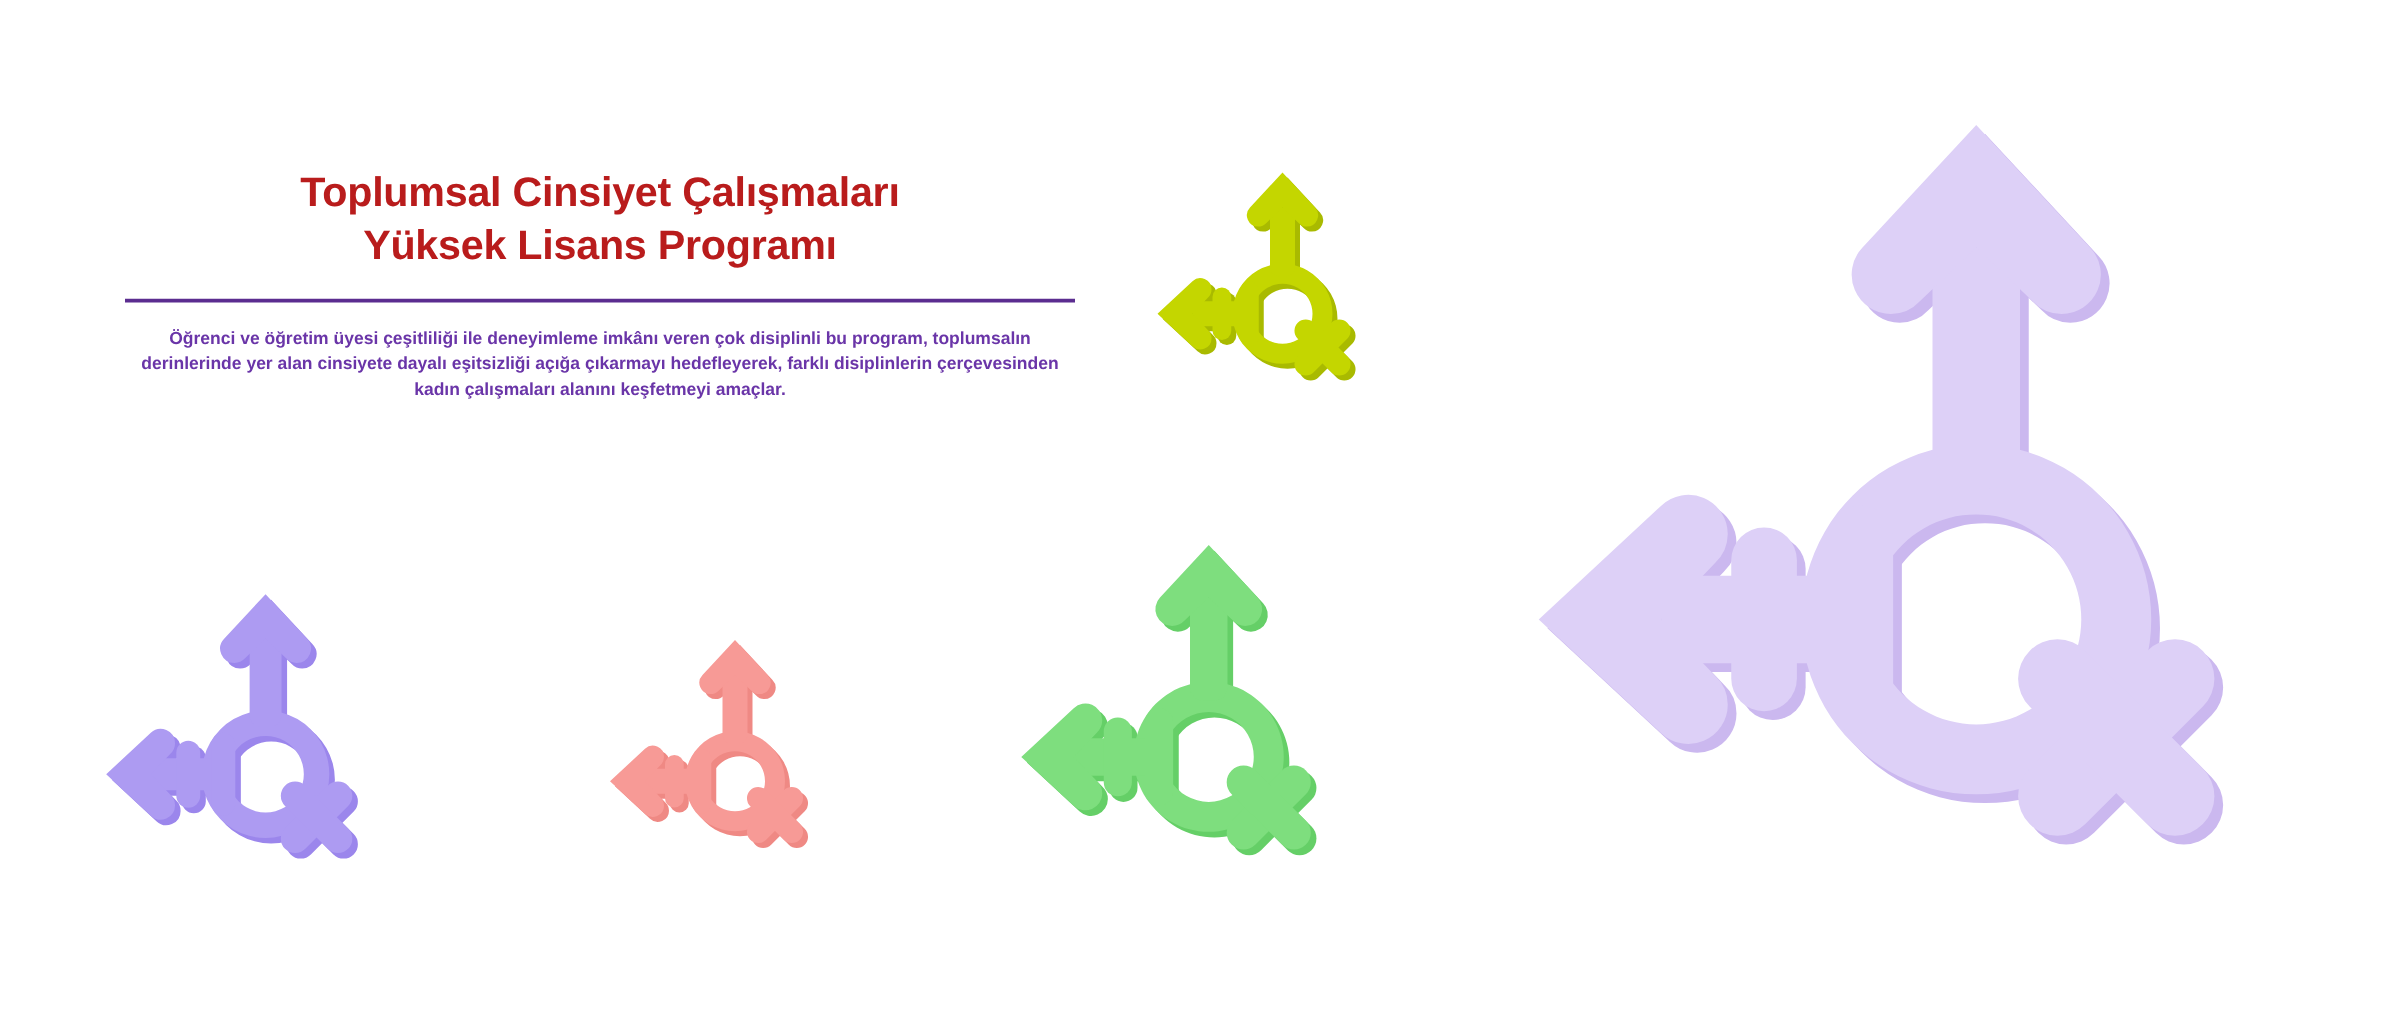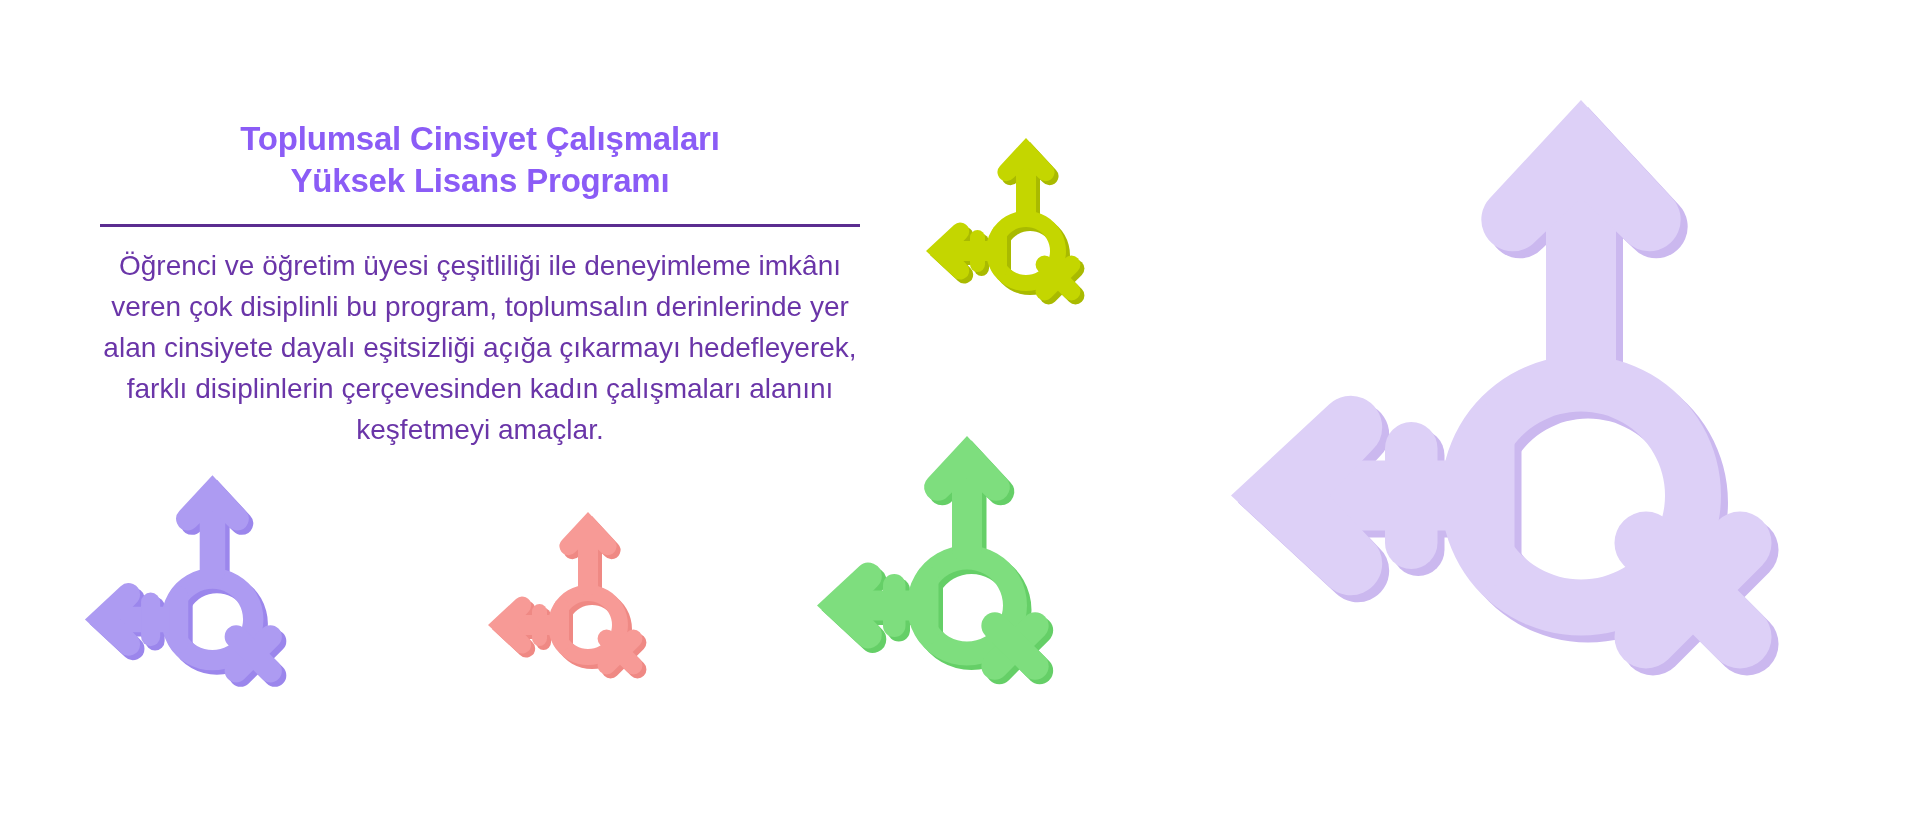--- a/index.html
+++ b/index.html
@@ -42,23 +42,23 @@
   .title-rule {
     width: 760px;
     height: 3px;
     background: #5b2d90;
     margin: 22px auto 0 auto;
   }
   .body-copy {
     margin: 18px auto 0 auto;
     width: 762px;
     color: #6a35a8;
-    font-size: 28px;
+    font-size: 14px;
     line-height: 1.47;
-    font-weight: normal;
+    font-weight: bold;
     white-space: pre-line;
   }
 
   
   .symbol {
     position: absolute;
     display: block;
   }
   .symbol svg { display: block; width: 100%; height: 100%; }
 
@@ -67,21 +67,21 @@
   #sym-periwinkle{ left: 62px;   top: 460px; width: 255px;  height: 255px; }
   #sym-pink      { left: 470px;  top: 500px; width: 200px;  height: 200px; }
   #sym-green     { left: 790px;  top: 418px; width: 300px;  height: 300px; }
 </style>
 </head>
 <body>
 
 <div id="stage" style="background: rgb(255, 255, 255);">
 
   <div class="text-panel">
-    <h1 class="title" style="color: #8b5cf6;">Toplumsal Cinsiyet Çalışmaları
+    <h1 class="title" style="color: #b91c1c; margin-top: 15px;">Toplumsal Cinsiyet Çalışmaları
 Yüksek Lisans Programı</h1>
     <div class="title-rule" style="background: rgb(91, 45, 144);"></div>
     <p class="body-copy" style="color: rgb(106, 53, 168);">Öğrenci ve öğretim üyesi çeşitliliği ile deneyimleme imkânı veren çok disiplinli bu program, toplumsalın derinlerinde yer alan cinsiyete dayalı eşitsizliği açığa çıkarmayı hedefleyerek, farklı disiplinlerin çerçevesinden kadın çalışmaları alanını keşfetmeyi amaçlar.</p>
   </div>
 
   <div class="symbol" id="sym-lime">
     <svg viewBox="0 0 200 200" xmlns="http://www.w3.org/2000/svg" aria-hidden="true">
       <g transform="translate(4,4)">
         <use href="#tg-glyph" fill="#a9ba00"></use>
       </g>

